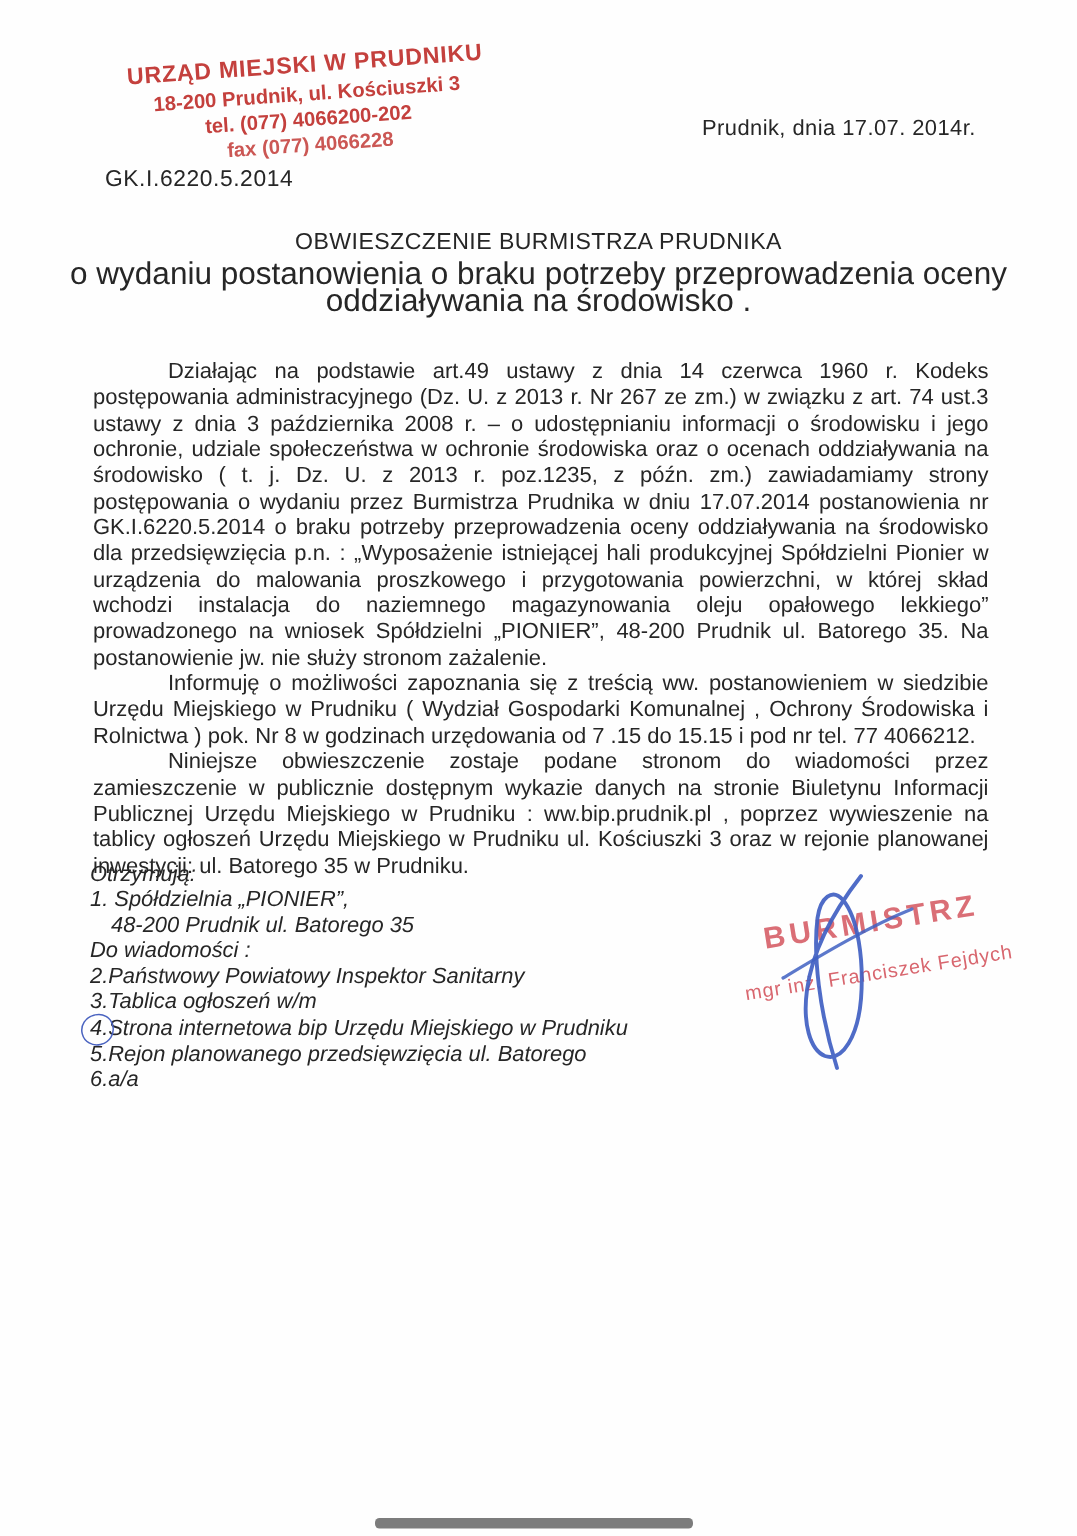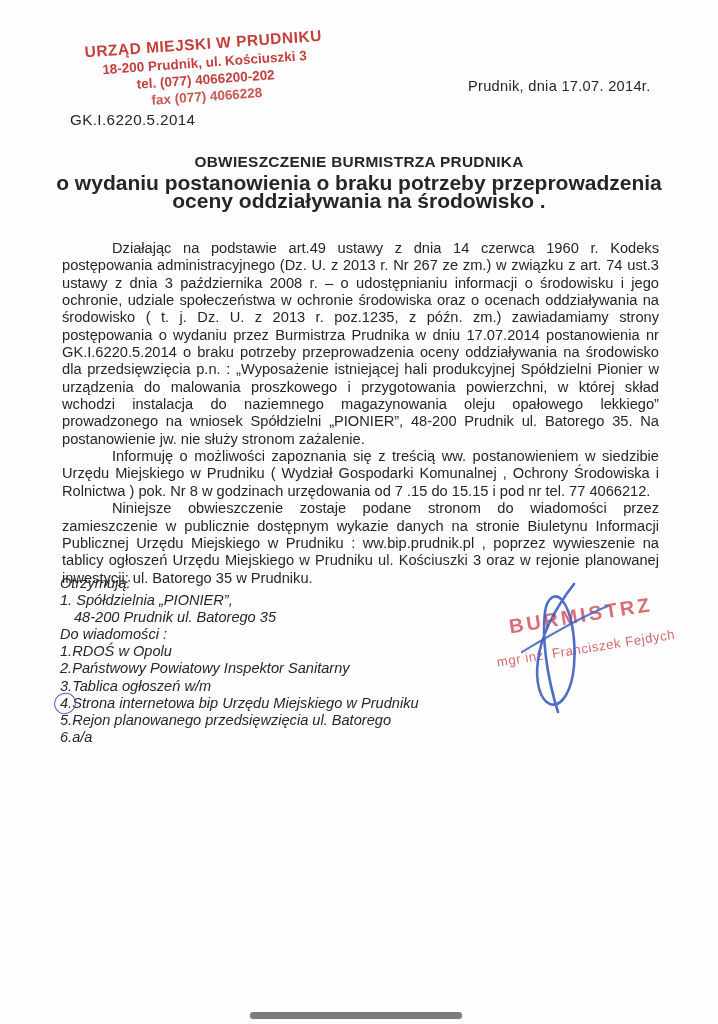--- a/index.html
+++ b/index.html
@@ -29,21 +29,21 @@
     position:absolute;left:436px;top:78px;
     font-size:14.6px;letter-spacing:.3px;margin-left:32px;
   }
   .ref-number{
     position:absolute;left:70px;top:111px;
     font-size:15.2px;letter-spacing:.4px;
   }
 
   .title-block{
     position:absolute;left:39px;top:153px;width:640px;
-    text-align:center;font-weight:bold;
+    text-align:center;font-weight:normal;
   }
   .title-block .main-title{font-size:15.4px;letter-spacing:.3px;margin-bottom:3px;}
   .title-block .sub-title{font-size:21px;line-height:18px;}
 
   .body-text{
     position:absolute;left:62px;top:240px;width:597px;
     font-size:14.65px;line-height:17.35px;
     text-align:justify;
   }
   .body-text p{margin:0;text-indent:50px;}
@@ -114,21 +114,20 @@
     <p><span>Działając na podstawie art.49 ustawy z dnia 14 czerwca 1960 r. Kodeks postępowania administracyjnego (Dz. U. z 2013 r. Nr 267 ze zm.) w związku z art. 74 ust.3 ustawy z dnia 3 października 2008 r. – o udostępnianiu informacji o środowisku i jego ochronie, udziale społeczeństwa w ochronie środowiska oraz o ocenach oddziaływania na środowisko ( t. j. Dz. U. z 2013 r. poz.1235, z późn. zm.) zawiadamiamy strony postępowania o wydaniu przez Burmistrza Prudnika w dniu 17.07.2014 postanowienia nr GK.I.6220.5.2014 o braku potrzeby przeprowadzenia oceny oddziaływania na środowisko dla przedsięwzięcia p.n. : </span><span class="quote-italic">„Wyposażenie istniejącej hali produkcyjnej Spółdzielni Pionier w urządzenia do malowania proszkowego i przygotowania powierzchni, w której skład wchodzi instalacja do naziemnego magazynowania oleju opałowego lekkiego”</span><span> prowadzonego na wniosek Spółdzielni „PIONIER”, 48-200 Prudnik ul. Batorego 35. Na postanowienie jw. nie służy stronom zażalenie.</span></p>
     <p>Informuję o możliwości zapoznania się z treścią ww. postanowieniem w siedzibie Urzędu Miejskiego w Prudniku ( Wydział Gospodarki Komunalnej , Ochrony Środowiska i Rolnictwa ) pok. Nr 8 w godzinach urzędowania od 7 .15 do 15.15 i pod nr tel. 77 4066212.</p>
     <p>Niniejsze obwieszczenie zostaje podane stronom do wiadomości przez zamieszczenie w publicznie dostępnym wykazie danych na stronie Biuletynu Informacji Publicznej Urzędu Miejskiego w Prudniku : ww.bip.prudnik.pl , poprzez wywieszenie na tablicy ogłoszeń Urzędu Miejskiego w Prudniku ul. Kościuszki 3 oraz w rejonie planowanej inwestycji: ul. Batorego 35 w Prudniku.</p>
   </div>
 
   <div class="dist-block">
     <div class="dist-line">Otrzymują:</div>
     <div class="dist-line">1. Spółdzielnia „PIONIER”,</div>
     <div class="dist-line addr">48-200 Prudnik  ul. Batorego 35</div>
     <div class="dist-line">Do wiadomości :</div>
-    <div class="dist-line">1.RDOŚ w Opolu</div>
     <div class="dist-line">2.Państwowy Powiatowy Inspektor Sanitarny</div>
     <div class="dist-line">3.Tablica ogłoszeń w/m</div>
     <div class="dist-line">
       <span class="num-wrap">
         <span>4.</span>
         <span class="pen-circle"></span>
       </span><span>Strona internetowa bip Urzędu Miejskiego w Prudniku</span>
     </div>
     <div class="dist-line">5.Rejon planowanego przedsięwzięcia ul. Batorego</div>
     <div class="dist-line">6.a/a</div>

